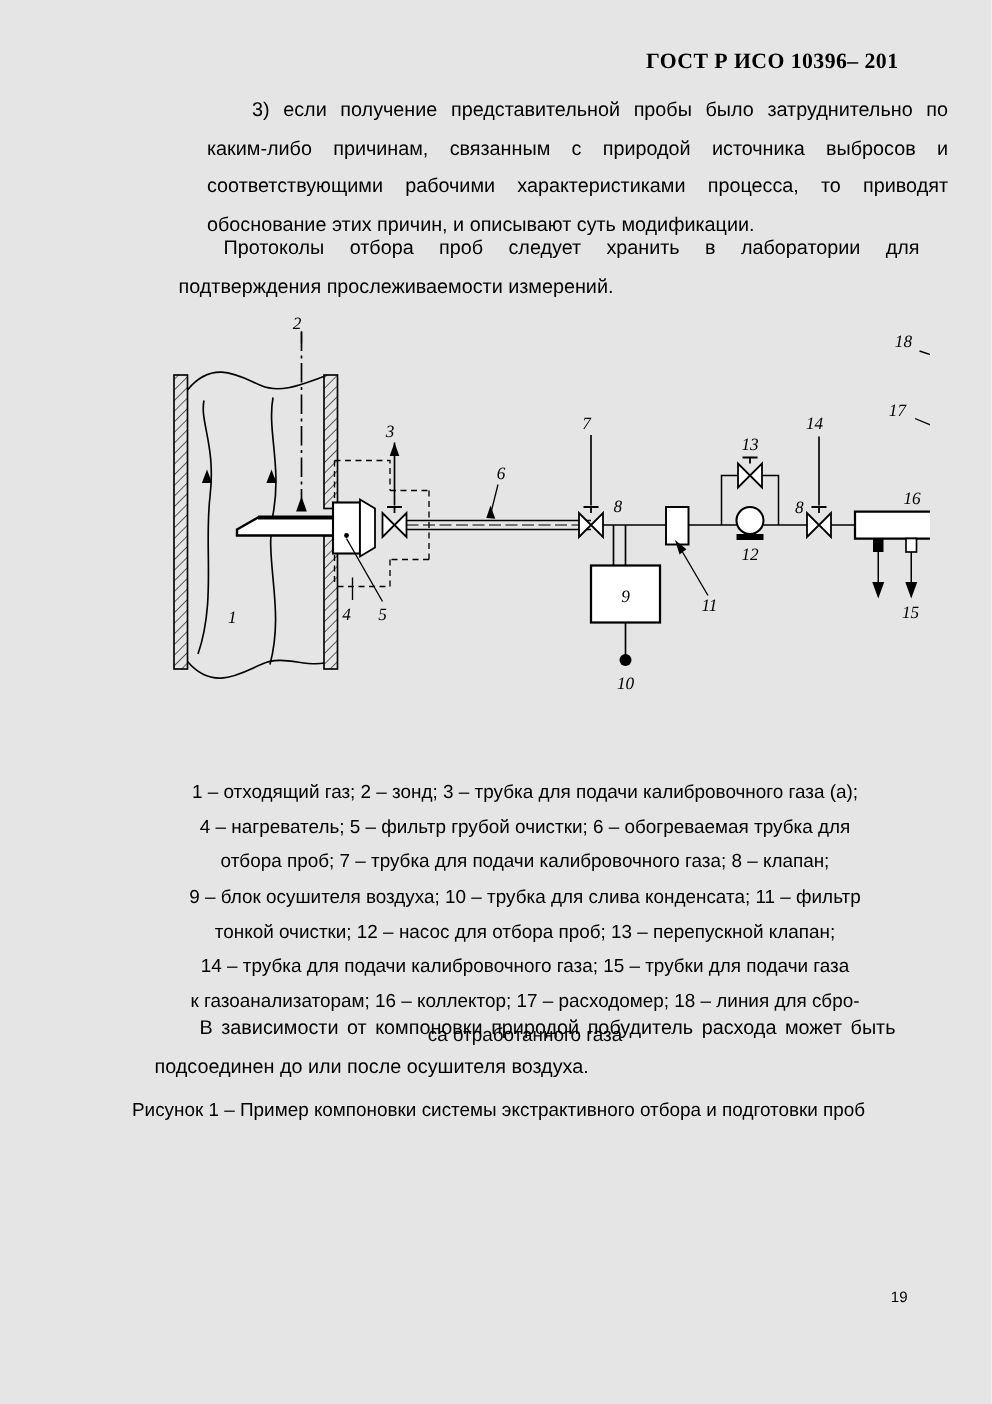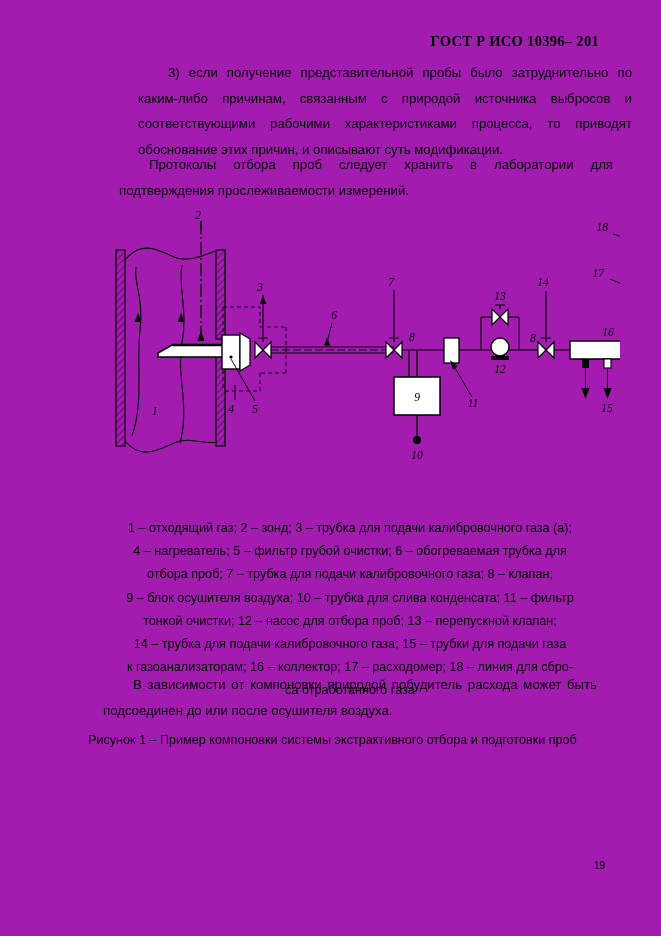--- a/index.html
+++ b/index.html
@@ -11,21 +11,21 @@
     width: 661px;
     height: 936px;
     position: relative;
     font-family: "Liberation Sans", sans-serif;
     color: #000000;
     overflow: hidden;
   }
   .page {
     position: absolute;
     inset: 0;
-    background: #a21caf;
+    background: #e5e5e5;
   }
 
   
   .doc-header {
     position: absolute;
     top: 33px;
     right: 62px;
     font-family: "Liberation Serif", serif;
     font-weight: bold;
     font-size: 14.5px;

